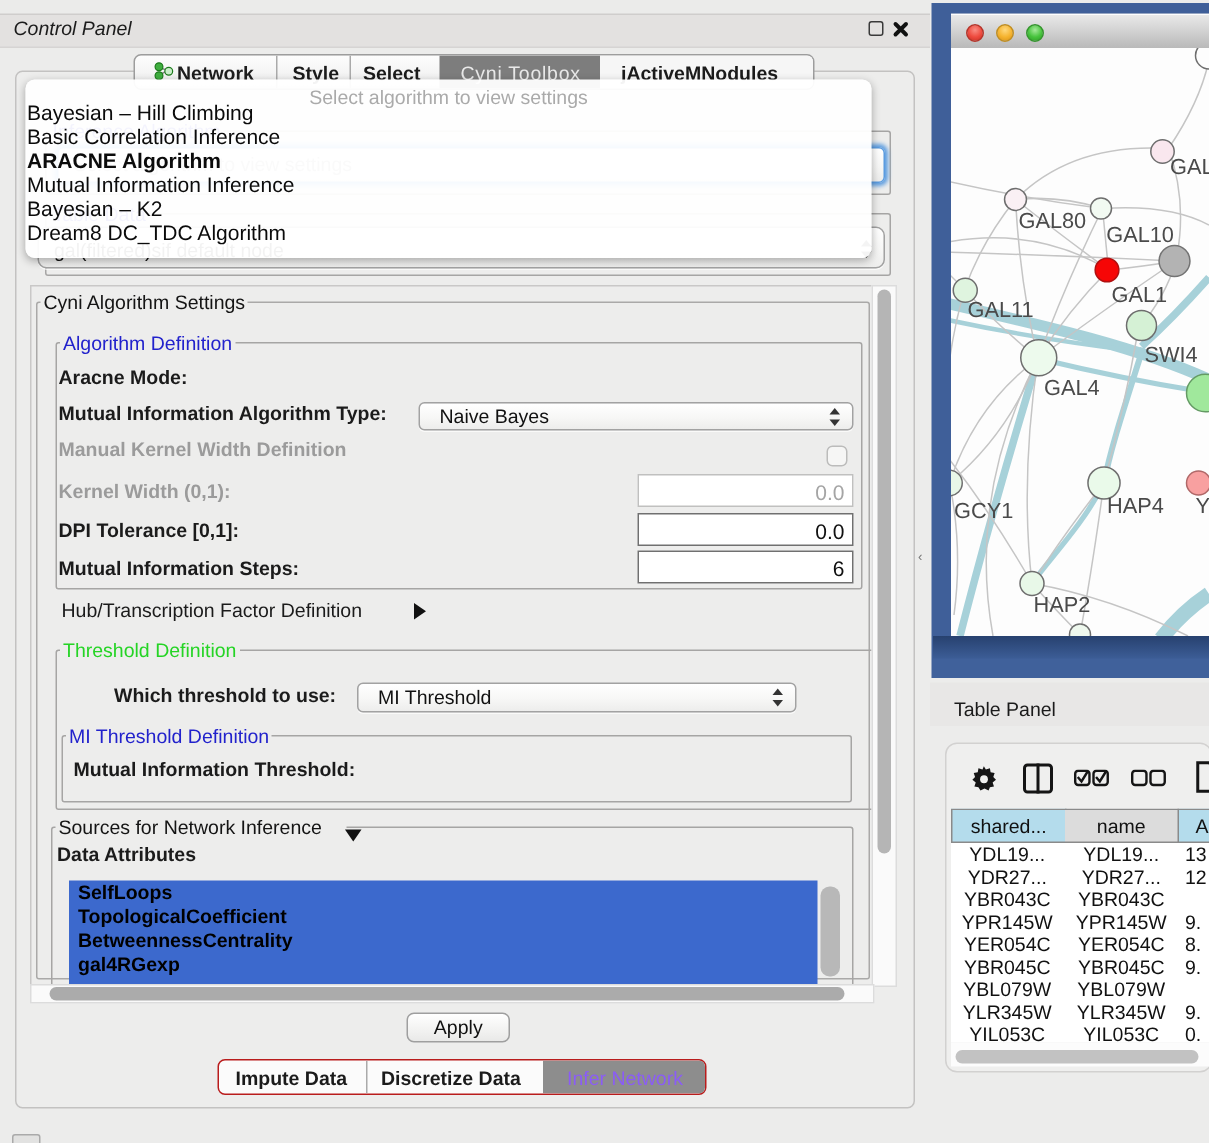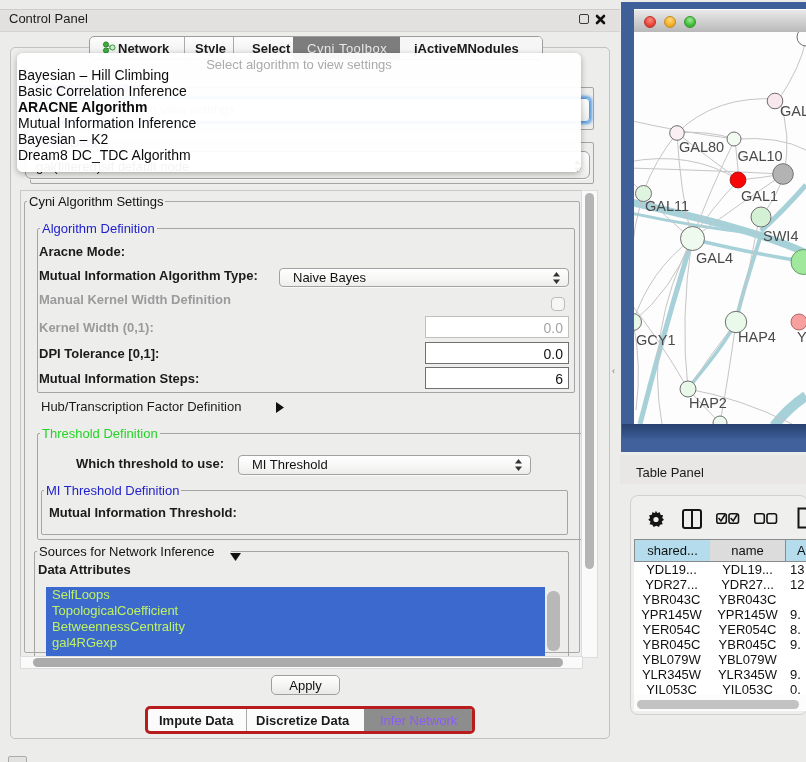--- a/index.html
+++ b/index.html
@@ -17,21 +17,21 @@
   .tf .v{position:absolute;right:5px;top:3px;font-size:14px;color:#111;text-align:center;}
   .group{position:absolute;border:1px solid #a6a5a4;border-radius:2px;}
   .gtitle{position:absolute;top:-8px;left:2px;background:#ededec;padding:0 2px;font-size:13px;white-space:nowrap;}
 </style>
 </head>
 <body>
 
 <div class="abs" style="left:0;top:0;width:620px;height:762px;background:#ececeb;"></div>
 <div class="abs" style="left:0;top:0;width:620px;height:9px;background:#ebebea;border-bottom:1px solid #cfcdcc;"></div>
 <div class="abs" style="left:0;top:10px;width:620px;height:21px;background:#e3e1e0;border-bottom:1px solid #d6d4d3;"></div>
-<div class="abs lbl" style="left:9px;top:11px;">Control Panel</div>
+<div class="abs lbl" style="left:9px;top:11px;font-style:italic;">Control Panel</div>
 
 <div class="abs" style="left:579px;top:14px;width:8px;height:8px;border:1.5px solid #3a3a3a;border-radius:2px;"></div>
 <svg class="abs" style="left:595px;top:14px;" width="11" height="11" viewBox="0 0 11 11">
   <path d="M2 2 L9 9 M9 2 L2 9" stroke="#111" stroke-width="2.6" stroke-linecap="round"></path>
 </svg>
 
 <div class="abs" style="left:10px;top:47px;width:598px;height:690px;background:#ededec;border:1px solid #c3c2c1;border-radius:5px;"></div>
 
 <div class="abs" style="left:89px;top:36px;width:452px;height:22px;border:1px solid #9d9d9d;border-radius:5px;
      background:linear-gradient(#fdfdfd,#ececec);overflow:hidden;">
@@ -41,21 +41,21 @@
   <div style="position:absolute;left:203px;top:0;width:107px;height:22px;background:#7d7d7d;"></div>
   <div style="position:absolute;left:310px;top:0;width:142px;height:22px;background:#f6f6f6;"></div>
   <svg style="position:absolute;left:12px;top:4px;" width="14" height="14" viewBox="0 0 14 14">
     <path d="M4 4 L10 6 M4 9 L10 6" stroke="#888" stroke-width="1"></path>
     <circle cx="4" cy="3.5" r="2.6" fill="#3fae3f" stroke="#1c7a1c" stroke-width="0.8"></circle>
     <circle cx="4" cy="9.5" r="2.6" fill="#3fae3f" stroke="#1c7a1c" stroke-width="0.8"></circle>
     <circle cx="10.5" cy="6.5" r="2.6" fill="#c9eec9" stroke="#1c7a1c" stroke-width="0.8"></circle>
   </svg>
   <div class="lbl b" style="position:absolute;left:28px;top:4px;color:#1d1d1d;">Network</div>
   <div class="lbl b" style="position:absolute;left:105px;top:4px;">Style</div>
-  <div class="lbl b" style="position:absolute;left:162px;top:4px;">Select</div>
+  <div class="lbl b" style="position:absolute;left:152px;top:4px;">Select</div>
   <div class="lbl" style="position:absolute;left:217px;top:4px;color:#e9e9e9;letter-spacing:0.5px;">Cyni Toolbox</div>
   <div class="lbl b" style="position:absolute;left:324px;top:4px;">jActiveMNodules</div>
 </div>
 
 <div class="group" style="left:30px;top:87px;width:562px;height:41px;">
   <div class="gtitle" style="color:#2222cc;">Inference Algorithm</div>
 </div>
 <div class="combo" style="left:38px;top:98px;width:550px;height:22px;box-shadow:0 0 3px 1.5px #5b9ce0;border-color:#5b9ce0;">
   <div class="ct" style="color:#999;">Select algorithm to view settings</div>
 </div>
@@ -125,39 +125,39 @@
   <div class="abs lbl b" style="left:28px;top:314px;">Mutual Information Threshold:</div>
 
   <div class="group" style="left:13px;top:360px;width:533px;height:120px;">
     <div class="gtitle" style="color:#141414;">Sources for Network Inference &nbsp;&nbsp;&nbsp;</div>
   </div>
   <svg class="abs" style="left:208px;top:361px;" width="13" height="10" viewBox="0 0 13 10">
       <path d="M1 1 L12 1 L6.5 9 Z" fill="#111"></path>
     </svg>
   <div class="abs lbl b" style="left:17px;top:371px;">Data Attributes</div>
   <div class="abs" style="left:25px;top:396px;width:499px;height:70px;background:#3c69cd;">
-    <div style="position:absolute;left:6px;top:0px;font-size:13px;line-height:16px;color:#bef264;">
+    <div style="position:absolute;left:6px;top:0px;font-size:13px;line-height:16px;color:#000000;font-weight:bold;">
       SelfLoops<br>TopologicalCoefficient<br>BetweennessCentrality<br>gal4RGexp
     </div>
   </div>
   <div class="abs" style="left:526px;top:400px;width:13px;height:60px;background:#b8b8b8;border-radius:6px;"></div>
 </div>
 
 <div class="abs" style="left:581px;top:190px;width:15px;height:466px;background:#fafafa;border:1px solid #dcdcdc;"></div>
 <div class="abs" style="left:585px;top:193px;width:9px;height:376px;background:#b5b5b5;border-radius:5px;"></div>
 
 <div class="abs" style="left:20px;top:656px;width:561px;height:11px;background:#fafafa;border:1px solid #dcdcdc;"></div>
 <div class="abs" style="left:33px;top:658px;width:530px;height:9px;background:#ababab;border-radius:5px;"></div>
 
 <div class="abs" style="left:271px;top:675px;width:67px;height:18px;border:1px solid #9f9f9f;border-radius:5px;
      background:linear-gradient(#ffffff,#f2f2f1 60%,#e9e9e8);text-align:center;">
   <span style="font-size:13px;color:#111;line-height:17px;">Apply</span>
 </div>
 
-<div class="abs" style="left:145px;top:706px;width:324px;height:22px;border:3px solid #b91c1c;border-radius:5px;background:#fbfbfb;overflow:hidden;">
+<div class="abs" style="left:145px;top:706px;width:324px;height:22px;border:1px solid #b91c1c;border-radius:5px;background:#fbfbfb;overflow:hidden;">
   <div style="position:absolute;left:0;top:0;width:98px;height:22px;border-right:1px solid #aaa;"></div>
   <div style="position:absolute;left:98px;top:0;width:118px;height:22px;"></div>
   <div style="position:absolute;left:216px;top:0;width:108px;height:22px;background:#8d8d8d;"></div>
   <div class="lbl b" style="position:absolute;left:11px;top:4px;">Impute Data</div>
   <div class="lbl b" style="position:absolute;left:108px;top:4px;">Discretize Data</div>
   <div class="lbl b" style="position:absolute;left:232px;top:4px;color:#8b5cf6;font-weight:normal;">Infer Network</div>
 </div>
 
 <div class="abs" style="left:8px;top:756px;width:17px;height:10px;background:#e2e2e1;border:1px solid #aaa;border-radius:2px;"></div>
 

